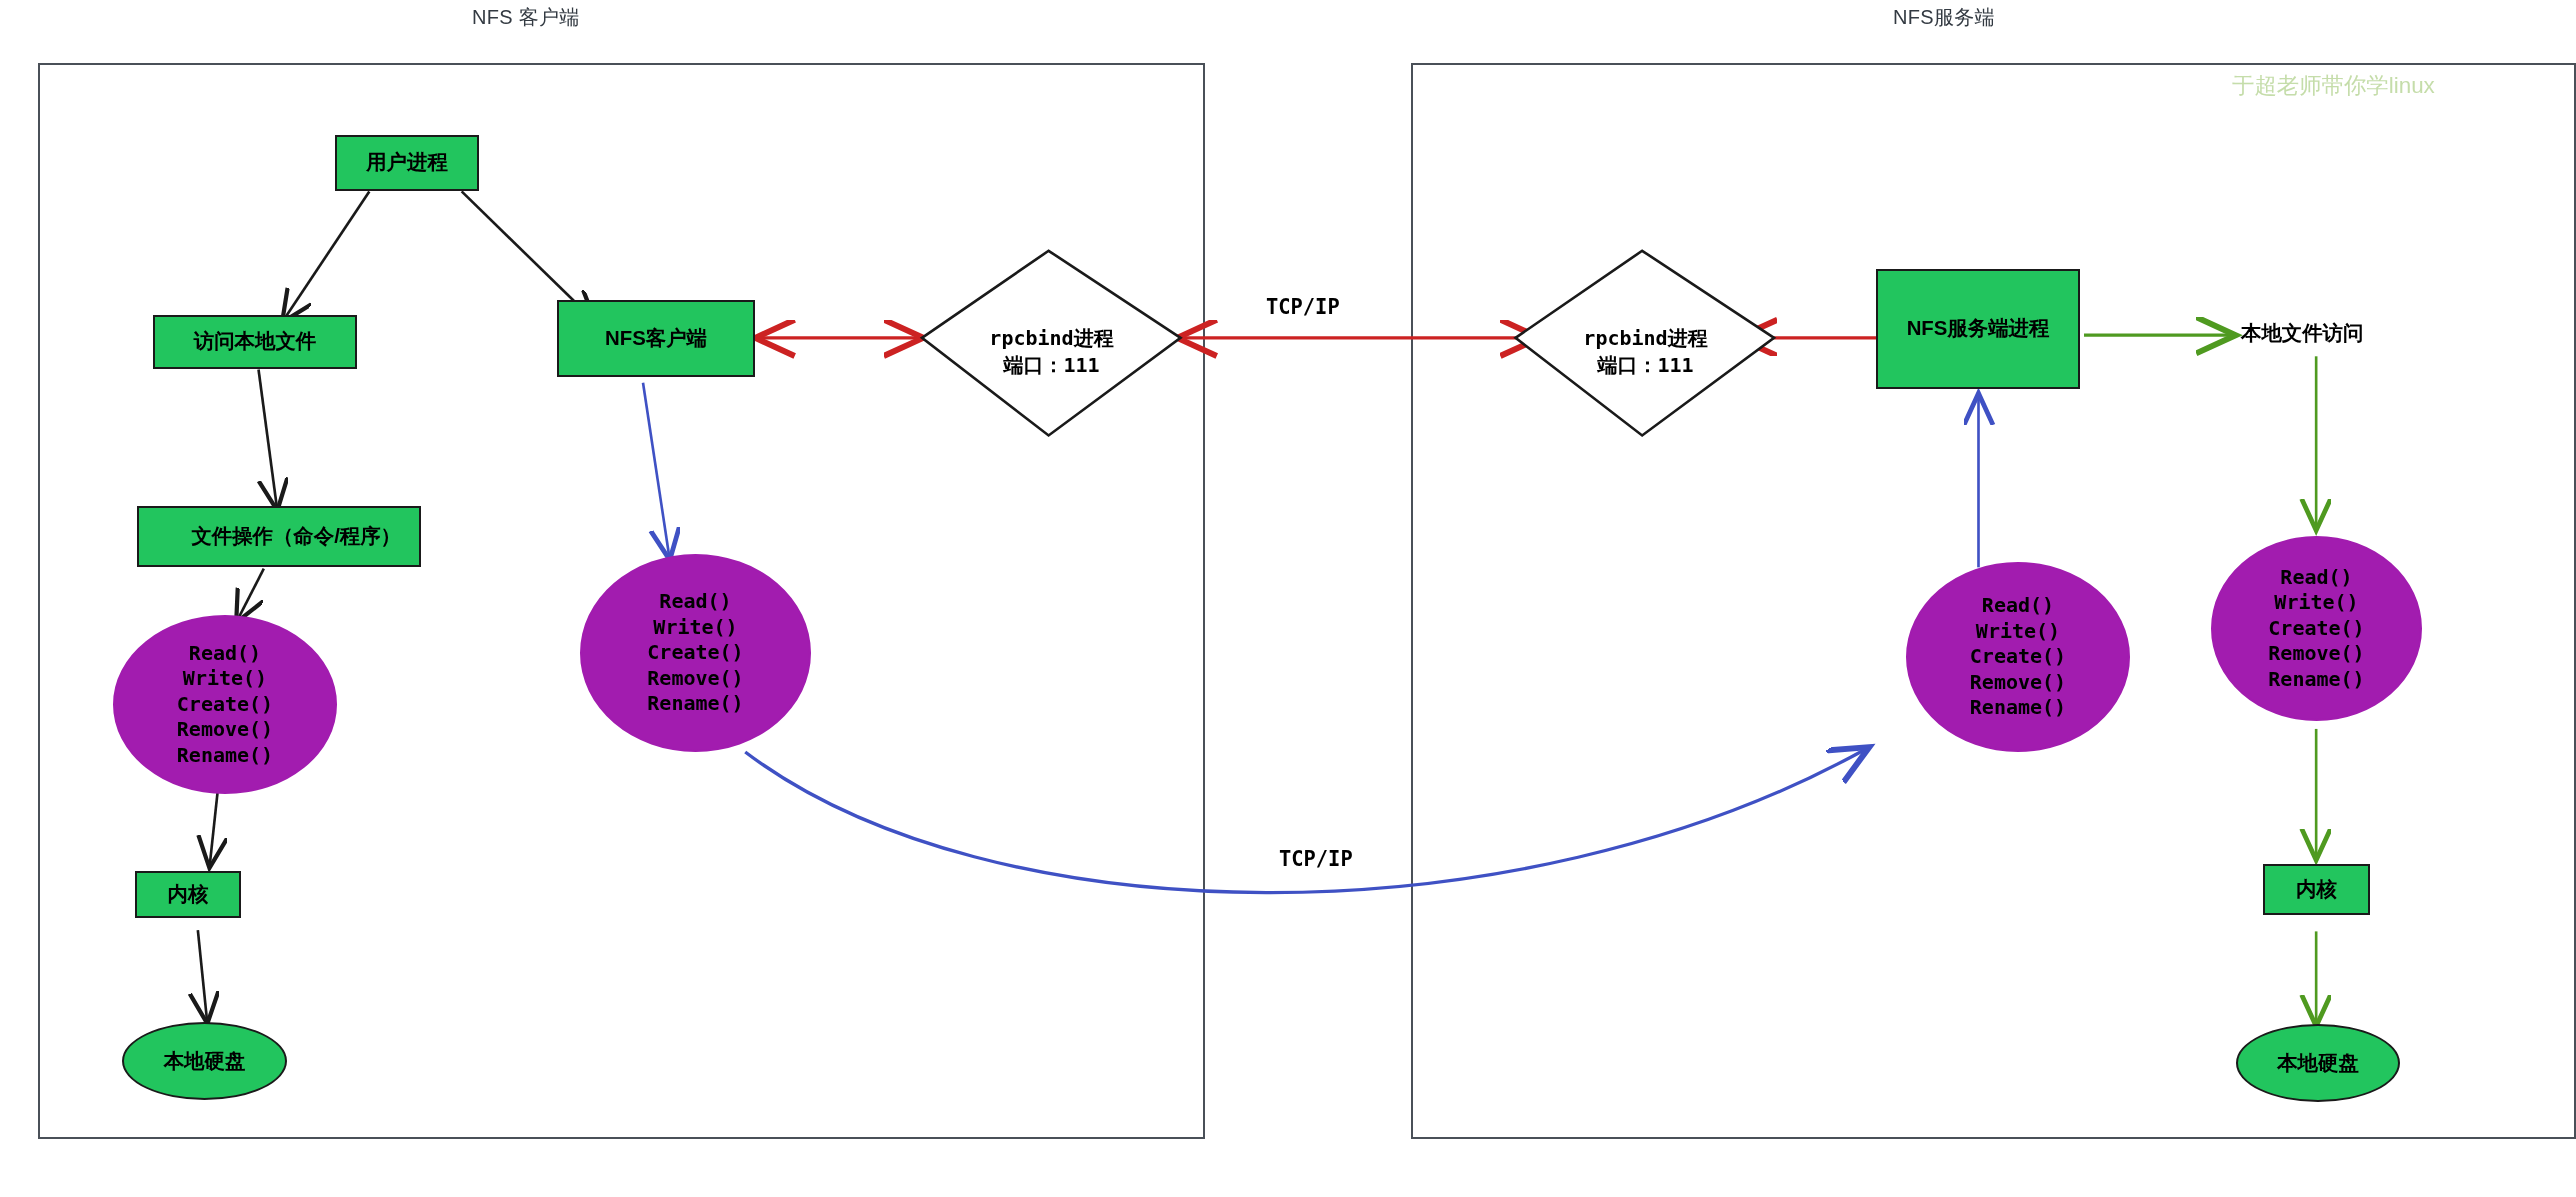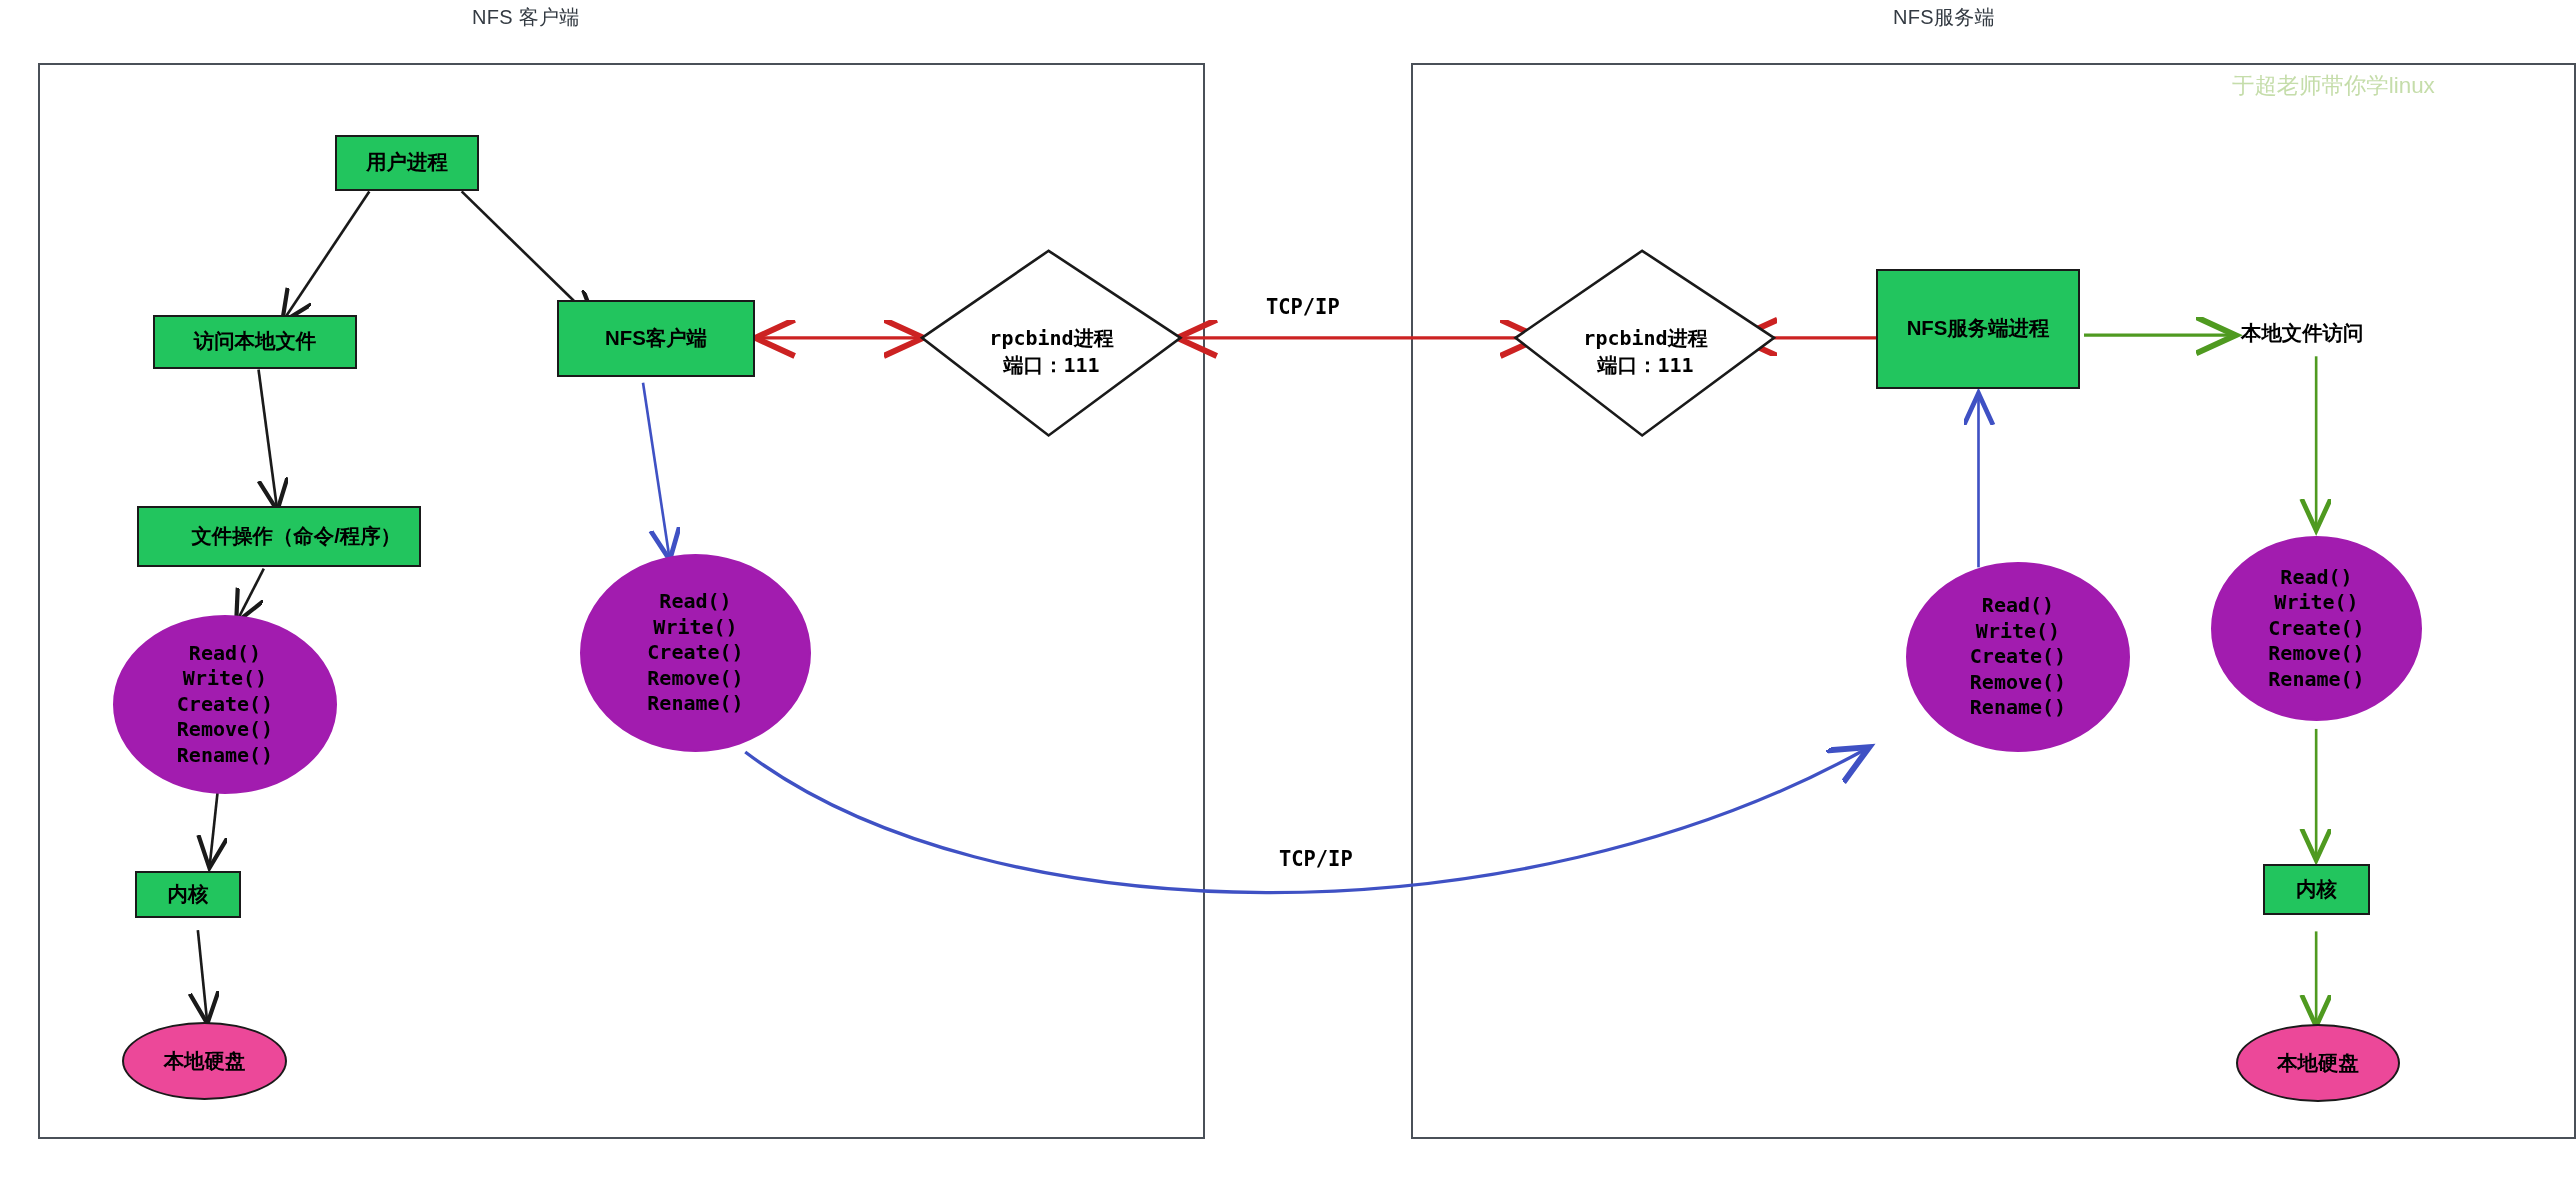--- a/index.html
+++ b/index.html
@@ -65,21 +65,21 @@
     font-size: 20px;
     color: #000;
     line-height: 1.28;
     white-space: pre;
     font-family: "DejaVu Sans Mono", "Liberation Mono", monospace;
     font-weight: 700;
   }
   .ell-plain {
     border: 2px solid #1a1a1a;
     border-radius: 50%;
-    background: #ec4899;
+    background: #22c55e;
     font-size: 20.4px;
     color: #000;
     font-weight: 600;
     font-family: "Liberation Sans", "DejaVu Sans", sans-serif;
   }
   .diamond-wrap {
     position: absolute;
   }
   .diamond-label {
     position: absolute;

